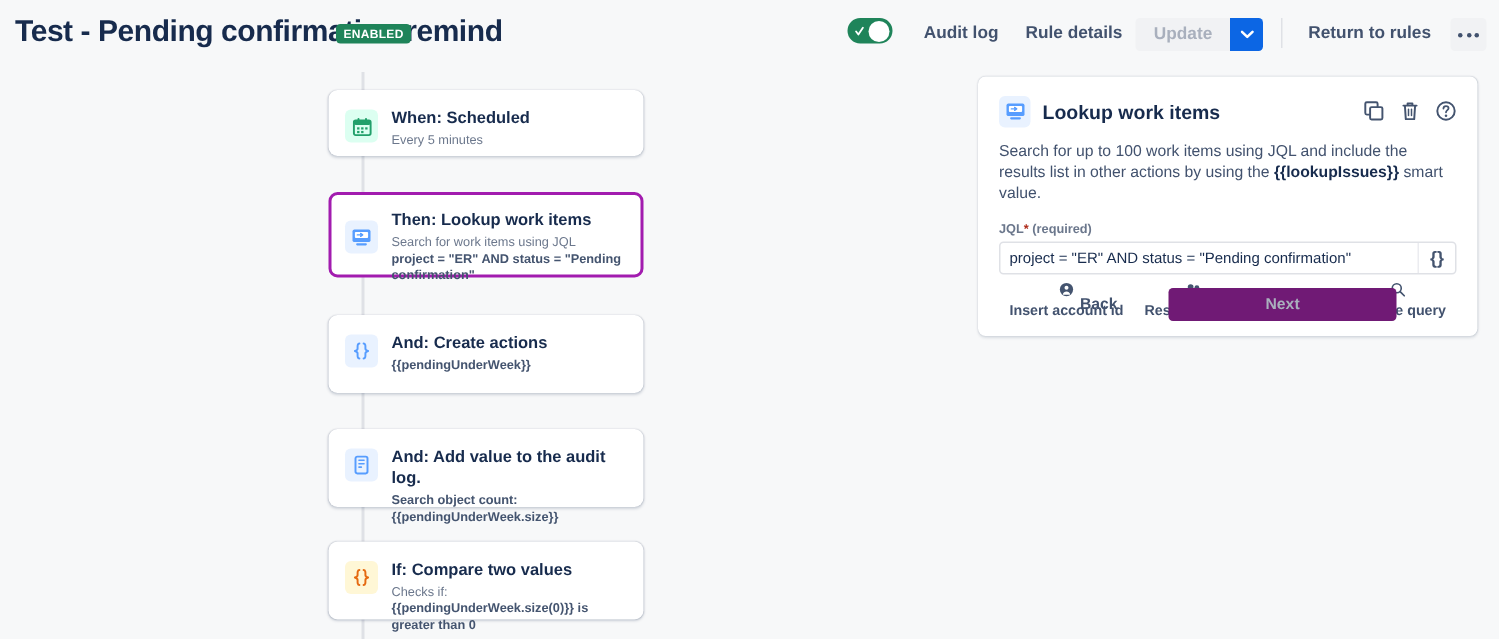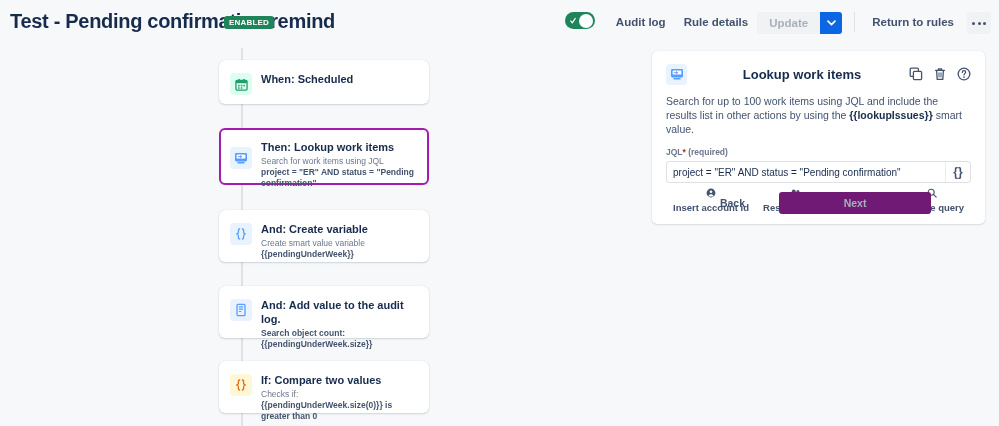--- a/index.html
+++ b/index.html
@@ -226,21 +226,20 @@
     justify-content: center;
     flex: none;
     margin-right: 8px;
   }
   .panel-title {
     font-size: 13px;
     font-weight: bold;
     color: #172b4d;
     flex: 1;
     white-space: nowrap;
-    text-align: center;
   }
   .panel-head-icons {
     display: flex;
     align-items: center;
     gap: 10px;
   }
   .panel-desc {
     font-size: 10.5px;
     color: #42526e;
     line-height: 14px;
@@ -385,20 +384,21 @@
         <rect x="9" y="0.8" width="1.4" height="2.6" rx="0.6" fill="#22a06b"></rect>
         <rect x="3.3" y="7.4" width="1.7" height="1.6" fill="#22a06b"></rect>
         <rect x="6.2" y="7.4" width="1.7" height="1.6" fill="#22a06b"></rect>
         <rect x="9.1" y="7.4" width="1.7" height="1.6" fill="#22a06b"></rect>
         <rect x="3.3" y="10" width="1.7" height="1.6" fill="#22a06b"></rect>
         <rect x="6.2" y="10" width="1.7" height="1.6" fill="#22a06b"></rect>
       </svg>
     </div>
     <div class="card-body">
       <div class="card-title">When: Scheduled</div>
+      <div class="card-sub">Every 5 minutes</div>
     </div>
   </div>
 
   <div class="card selected" style="top:80px;height:57px;">
     <div class="card-icon ic-blue" style="margin-top:8px;">
       <svg width="14" height="14" viewBox="0 0 14 14">
         <rect x="1" y="2" width="12" height="8.4" rx="1.3" fill="#579dff"></rect>
         <rect x="2.6" y="3.6" width="8.8" height="4" rx="0.6" fill="#ffffff"></rect>
         <path d="M4.2 5.6 L7.6 5.6 M6.4 4.6 L7.8 5.6 L6.4 6.6" stroke="#579dff" stroke-width="0.9" fill="none" stroke-linecap="round" stroke-linejoin="round"></path>
         <rect x="3.4" y="11.1" width="7.2" height="1.5" rx="0.7" fill="#579dff"></rect>
@@ -412,22 +412,21 @@
   </div>
 
   <div class="card" style="top:162px;height:52px;">
     <div class="card-icon ic-blue">
       <svg width="14" height="14" viewBox="0 0 14 14">
         <path d="M5.6 2 C4.1 2 4.4 4.2 4.4 5.3 C4.4 6.2 3.6 6.7 2.6 7 C3.6 7.3 4.4 7.8 4.4 8.7 C4.4 9.8 4.1 12 5.6 12" stroke="#579dff" stroke-width="1.3" fill="none" stroke-linecap="round" stroke-linejoin="round"></path>
         <path d="M8.4 2 C9.9 2 9.6 4.2 9.6 5.3 C9.6 6.2 10.4 6.7 11.4 7 C10.4 7.3 9.6 7.8 9.6 8.7 C9.6 9.8 9.9 12 8.4 12" stroke="#579dff" stroke-width="1.3" fill="none" stroke-linecap="round" stroke-linejoin="round"></path>
       </svg>
     </div>
     <div class="card-body">
-      <div class="card-title">And: Create variable</div>
-      <div class="card-sub">Create smart value variable</div>
+      <div class="card-title">And: Create actions</div>
       <div class="card-sub"><strong>{{pendingUnderWeek}}</strong></div>
     </div>
   </div>
 
   <div class="card" style="top:238px;height:52px;">
     <div class="card-icon ic-blue">
       <svg width="14" height="14" viewBox="0 0 14 14">
         <rect x="3" y="1.4" width="8" height="11.2" rx="1.2" fill="none" stroke="#579dff" stroke-width="1.3"></rect>
         <rect x="4.8" y="3.3" width="4.4" height="1.1" rx="0.5" fill="#579dff"></rect>
         <rect x="4.8" y="5.6" width="4.4" height="1.1" rx="0.5" fill="#579dff"></rect>

